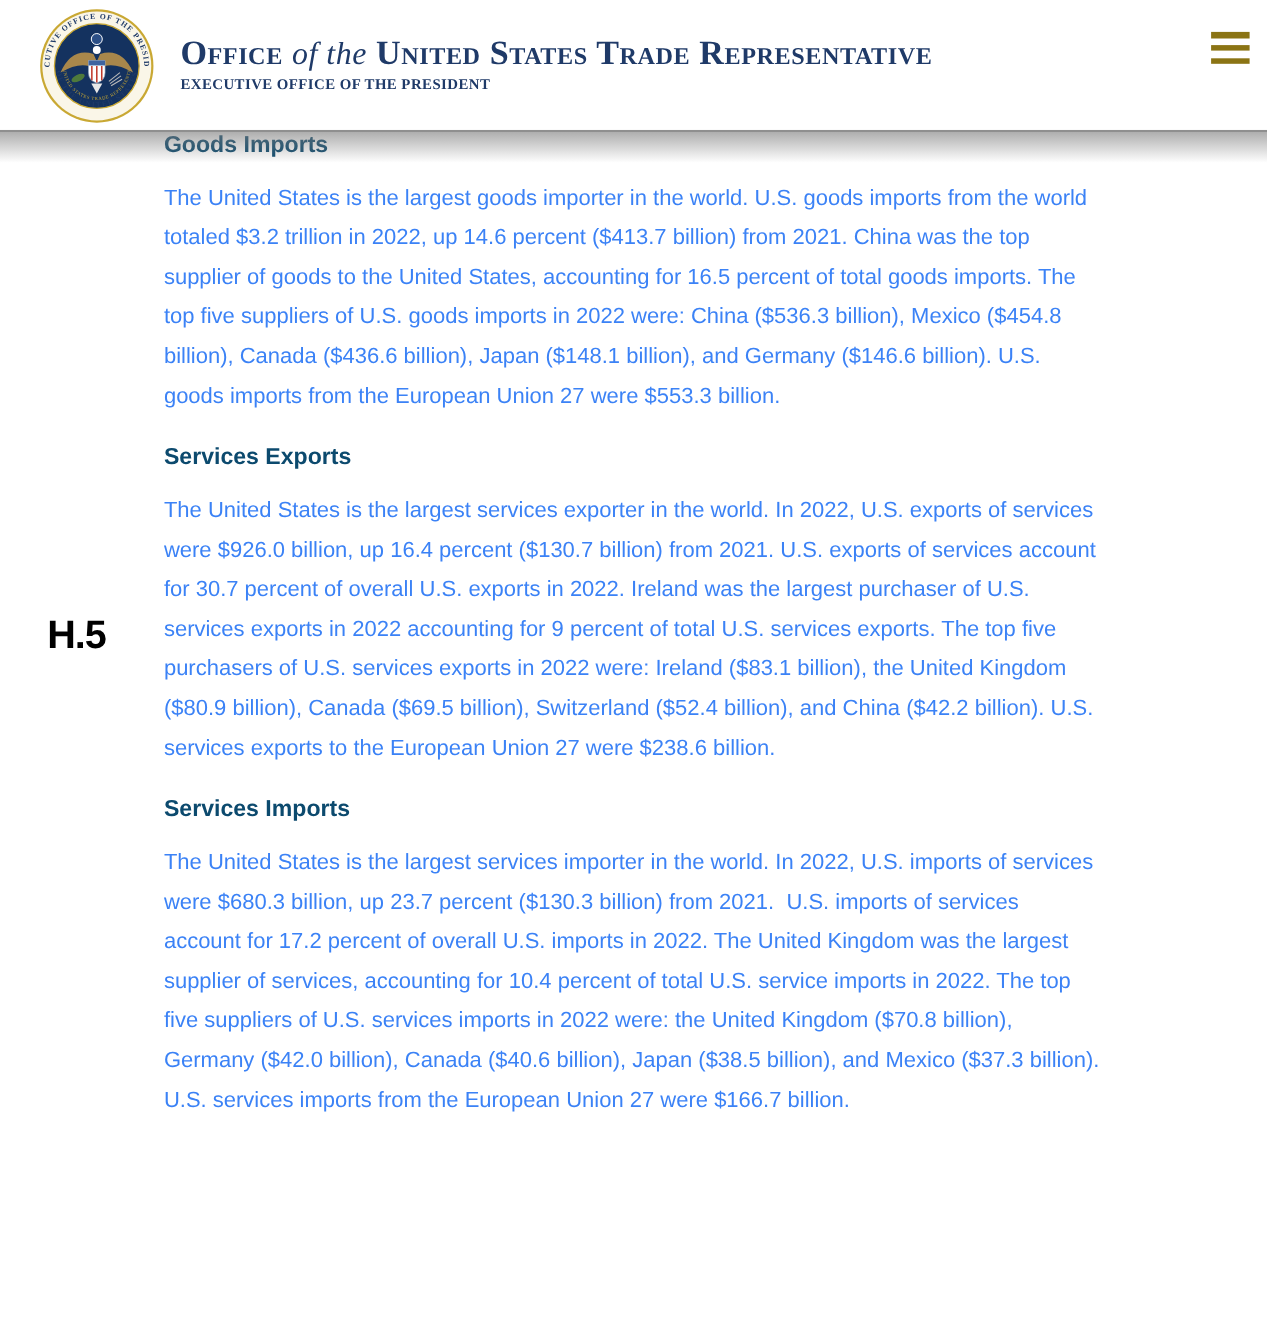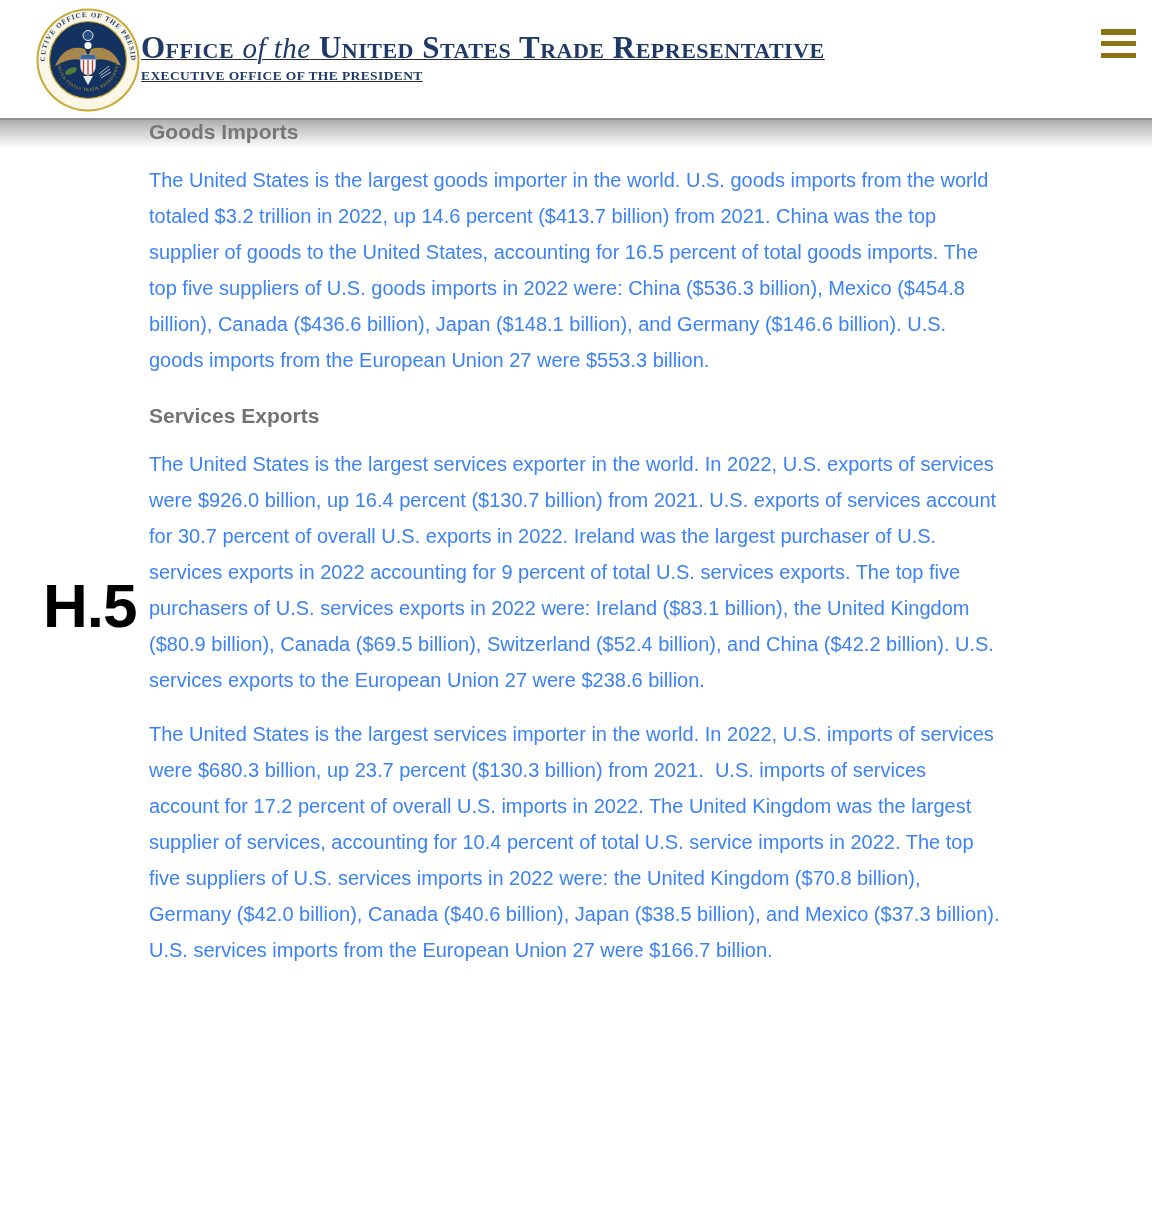--- a/index.html
+++ b/index.html
@@ -19,21 +19,21 @@
   }
   .header-shadow {
     position: absolute; top: 118px; left: 0;
     width: 1152px; height: 30px;
     border-top: 2px solid #8f8f8f;
     background: linear-gradient(to bottom, rgba(125,125,125,0.62), rgba(255,255,255,0));
     z-index: 9; pointer-events: none;
   }
   .brand-link { position: absolute; left: 0; top: 0; display: block; width: 860px; height: 118px; text-decoration: none; cursor: pointer; }
   .seal { position: absolute; left: 36px; top: 8px; width: 104px; height: 104px; }
-  .title-block { position: absolute; left: 141px; top: 30px; text-decoration: underline; }
+  .title-block { position: absolute; left: 164px; top: 30px; }
   .org-title {
     font-family: "Liberation Serif", serif;
     color: #1f3a68;
     font-size: 31px; line-height: 36px;
     letter-spacing: 0.5px;
     white-space: nowrap;
   }
   .org-title .sc { font-variant: small-caps; font-weight: 600; }
   .org-title .it { font-style: italic; font-weight: 500; font-size: 29px; }
   .org-subtitle {
@@ -53,35 +53,35 @@
   }
   .hamburger .bar { width: 35px; height: 5.5px; background: #8b7414; }
 
   
   main {
     position: absolute; left: 149px; top: 118px;
     width: 852px; z-index: 1;
   }
   section h2 {
     font-size: 21px; line-height: 24px;
-    font-weight: bold; color: #737373;
+    font-weight: bold; color: #0c4a6e;
     margin-top: 26px;
   }
   section:first-of-type h2 { margin-top: 2px; }
   section p {
     margin-top: 18px;
     font-size: 20px; line-height: 36px;
     color: #3b82f6;
     white-space: pre-wrap;
   }
 
   
   .margin-annotation {
-    position: absolute; left: 43px; top: 570px;
-    font-size: 62px; font-weight: bold; color: #000;
+    position: absolute; left: 43px; top: 556px;
+    font-size: 36px; font-weight: bold; color: #000;
     letter-spacing: -1px; z-index: 2;
   }
 </style>
 </head>
 <body>
 
 <header class="site-header">
   <a class="brand-link">
     <span class="seal">
       <svg width="104" height="104" viewBox="0 0 104 104">
@@ -144,17 +144,18 @@
 <main>
   <section>
     <h2>Goods Imports</h2>
     <p>The United States is the largest goods importer in the world. U.S. goods imports from the world totaled $3.2 trillion in 2022, up 14.6 percent ($413.7 billion) from 2021. China was the top supplier of goods to the United States, accounting for 16.5 percent of total goods imports. The top five suppliers of U.S. goods imports in 2022 were: China ($536.3 billion), Mexico ($454.8 billion), Canada ($436.6 billion), Japan ($148.1 billion), and Germany ($146.6 billion). U.S. goods imports from the European Union 27 were $553.3 billion.</p>
   </section>
   <section>
     <h2>Services Exports</h2>
     <p>The United States is the largest services exporter in the world. In 2022, U.S. exports of services were $926.0 billion, up 16.4 percent ($130.7 billion) from 2021. U.S. exports of services account for 30.7 percent of overall U.S. exports in 2022. Ireland was the largest purchaser of U.S. services exports in 2022 accounting for 9 percent of total U.S. services exports. The top five purchasers of U.S. services exports in 2022 were: Ireland ($83.1 billion), the United Kingdom ($80.9 billion), Canada ($69.5 billion), Switzerland ($52.4 billion), and China ($42.2 billion). U.S. services exports to the European Union 27 were $238.6 billion.</p>
   </section>
   <section>
+    <h2>Services Imports</h2>
     <p>The United States is the largest services importer in the world. In 2022, U.S. imports of services were $680.3 billion, up 23.7 percent ($130.3 billion) from 2021.  U.S. imports of services account for 17.2 percent of overall U.S. imports in 2022. The United Kingdom was the largest supplier of services, accounting for 10.4 percent of total U.S. service imports in 2022. The top five suppliers of U.S. services imports in 2022 were: the United Kingdom ($70.8 billion), Germany ($42.0 billion), Canada ($40.6 billion), Japan ($38.5 billion), and Mexico ($37.3 billion). U.S. services imports from the European Union 27 were $166.7 billion.</p>
   </section>
 </main>
 
 <div class="margin-annotation">H.5</div>
 
 </body></html>

